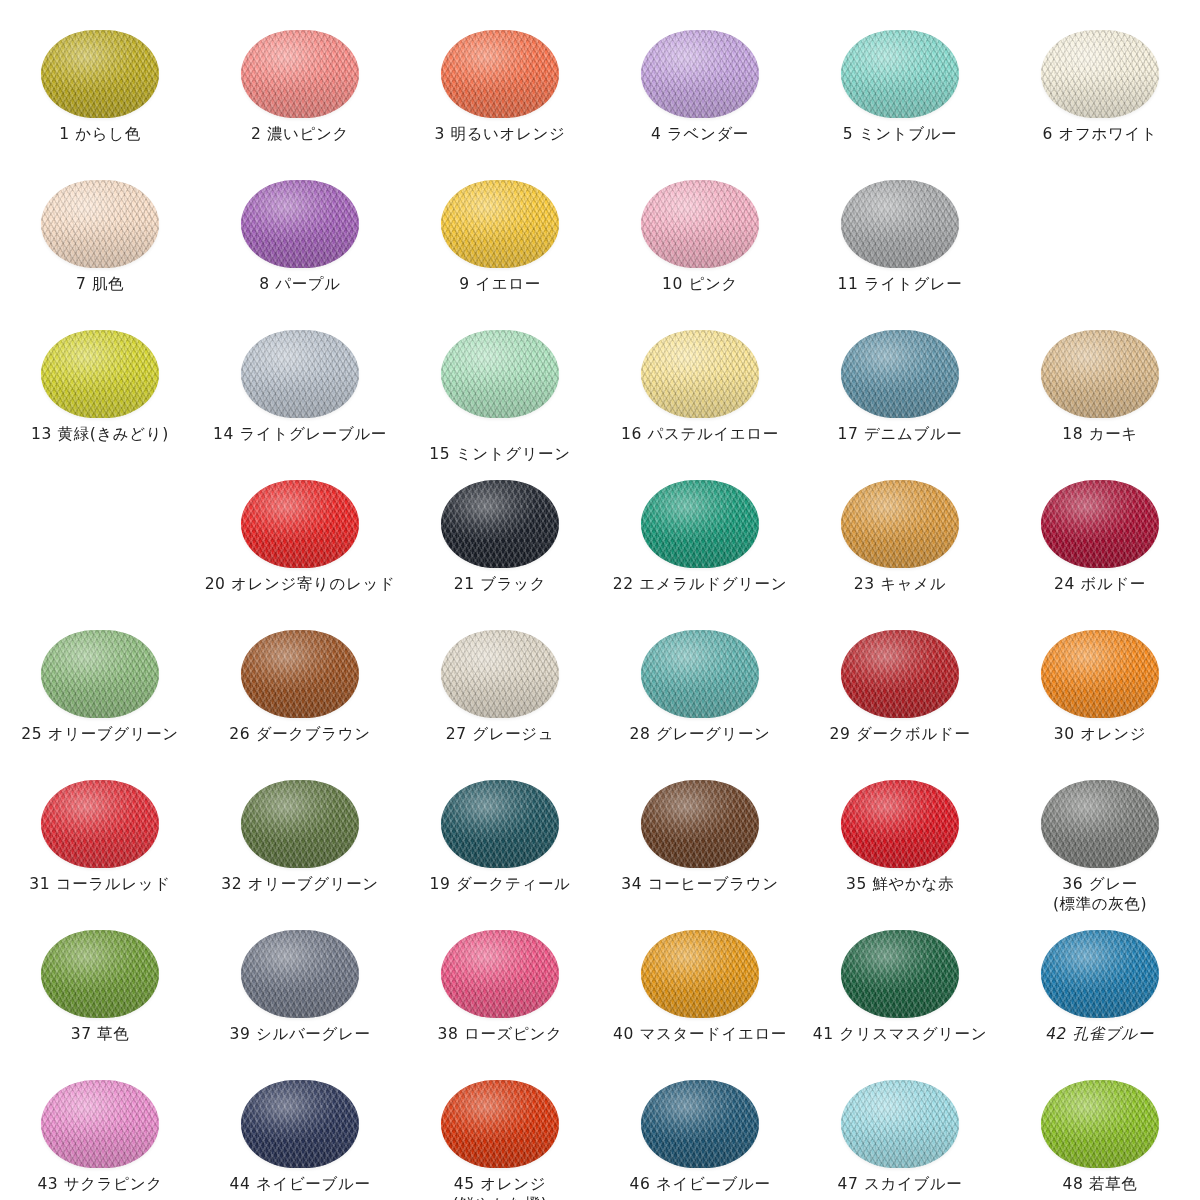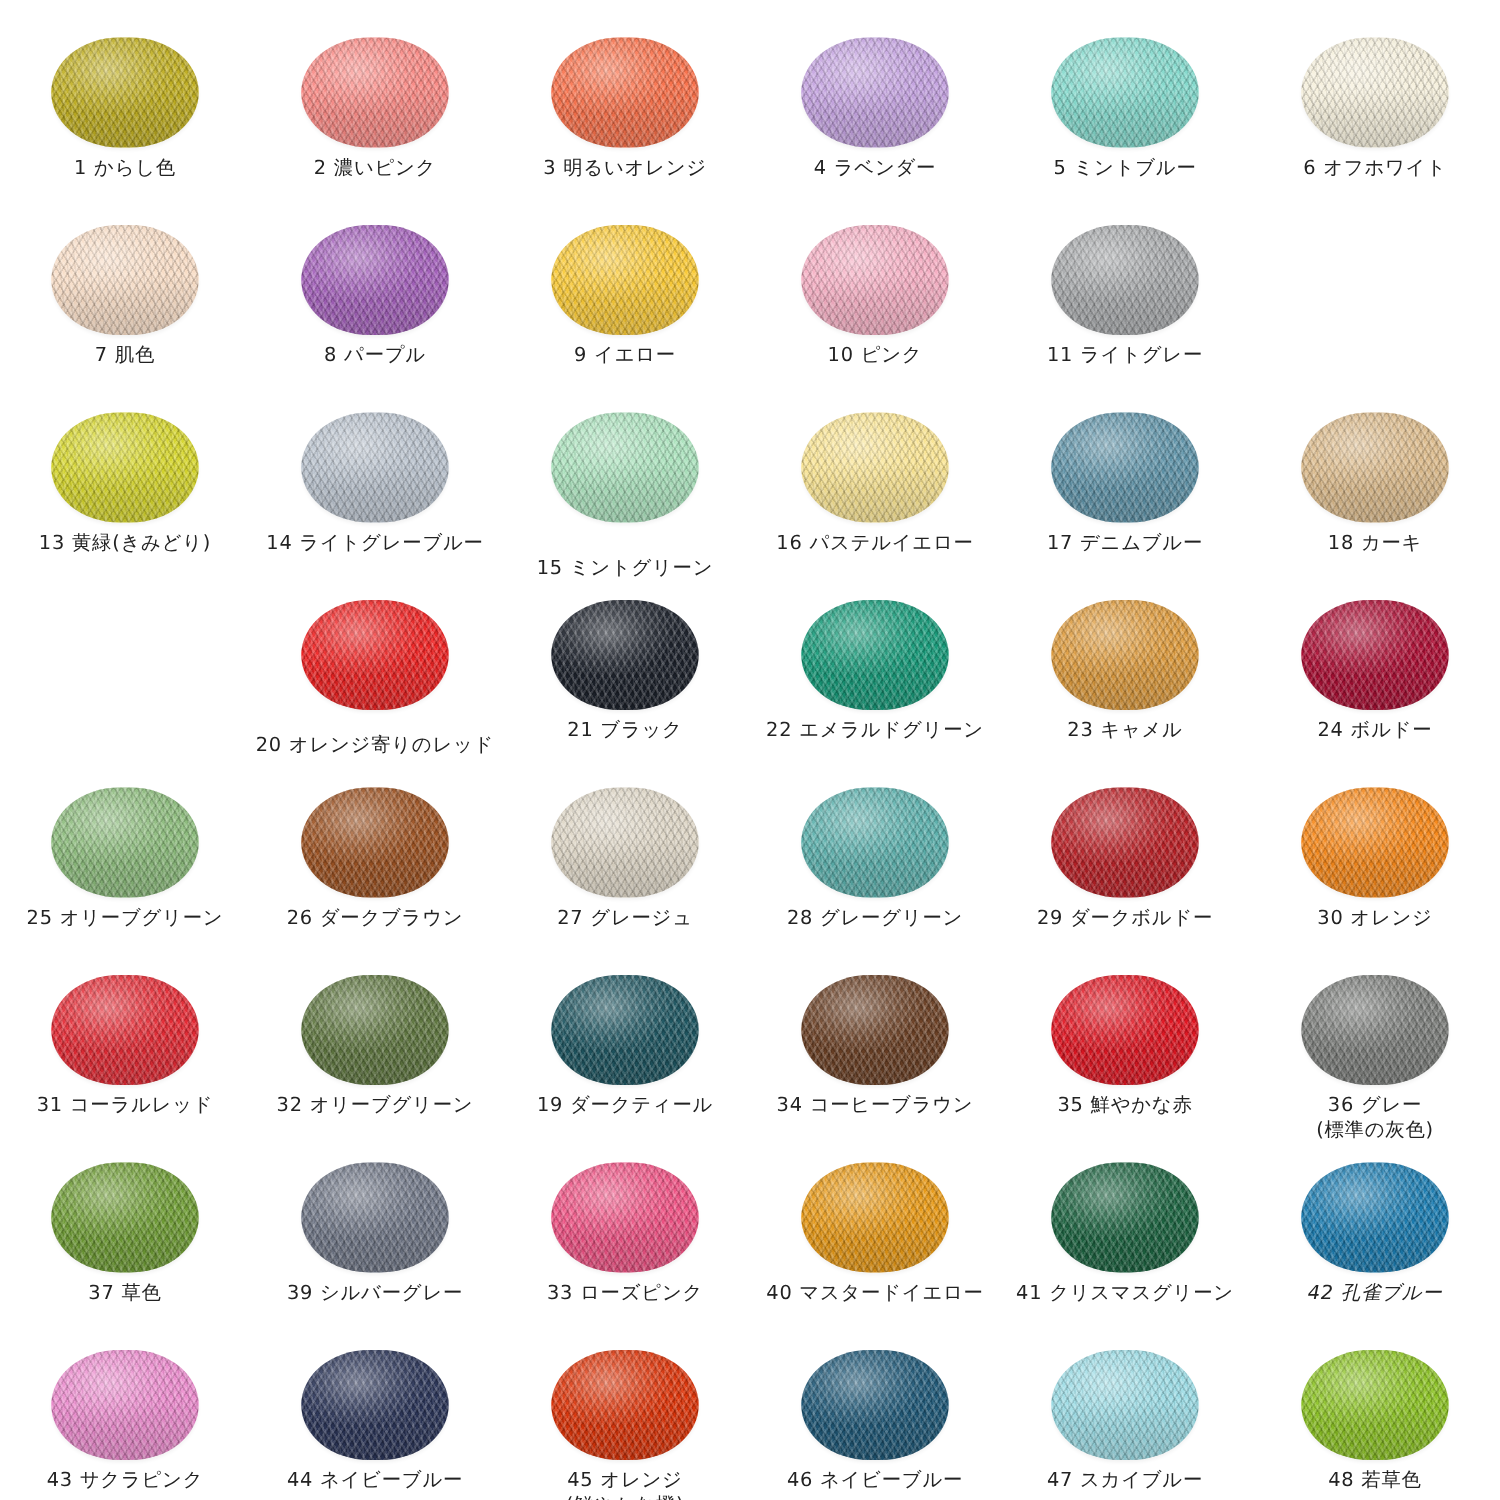--- a/index.html
+++ b/index.html
@@ -244,21 +244,21 @@
     <div class="swatch" style="grid-area: 3 / 6;">
       <div class="ball-wrap">
         <div class="ball" style="background: rgb(220, 187, 140);">
           <div class="wind"></div>
           <div class="wind2"></div>
           <div class="shade"></div>
         </div>
       </div>
       <div class="label">18 カーキ</div>
     </div>
-    <div class="swatch" style="grid-area: 4 / 2; gap: 12px;">
+    <div class="swatch" style="grid-area: 4 / 2;">
       <div class="ball-wrap">
         <div class="ball" style="background: rgb(238, 35, 35);">
           <div class="wind"></div>
           <div class="wind2"></div>
           <div class="shade"></div>
         </div>
       </div>
       <div class="label">20 オレンジ寄りのレッド</div>
     </div>
     <div class="swatch" style="grid-area: 4 / 3;">
@@ -443,21 +443,21 @@
       <div class="label">39 シルバーグレー</div>
     </div>
     <div class="swatch" style="grid-area: 7 / 3;">
       <div class="ball-wrap">
         <div class="ball" style="background: rgb(239, 83, 132);">
           <div class="wind"></div>
           <div class="wind2"></div>
           <div class="shade"></div>
         </div>
       </div>
-      <div class="label">33 ローズピンク</div>
+      <div class="label">38 ローズピンク</div>
     </div>
     <div class="swatch" style="grid-area: 7 / 4;">
       <div class="ball-wrap">
         <div class="ball" style="background: rgb(231, 153, 22);">
           <div class="wind"></div>
           <div class="wind2"></div>
           <div class="shade"></div>
         </div>
       </div>
       <div class="label">40 マスタードイエロー</div>

